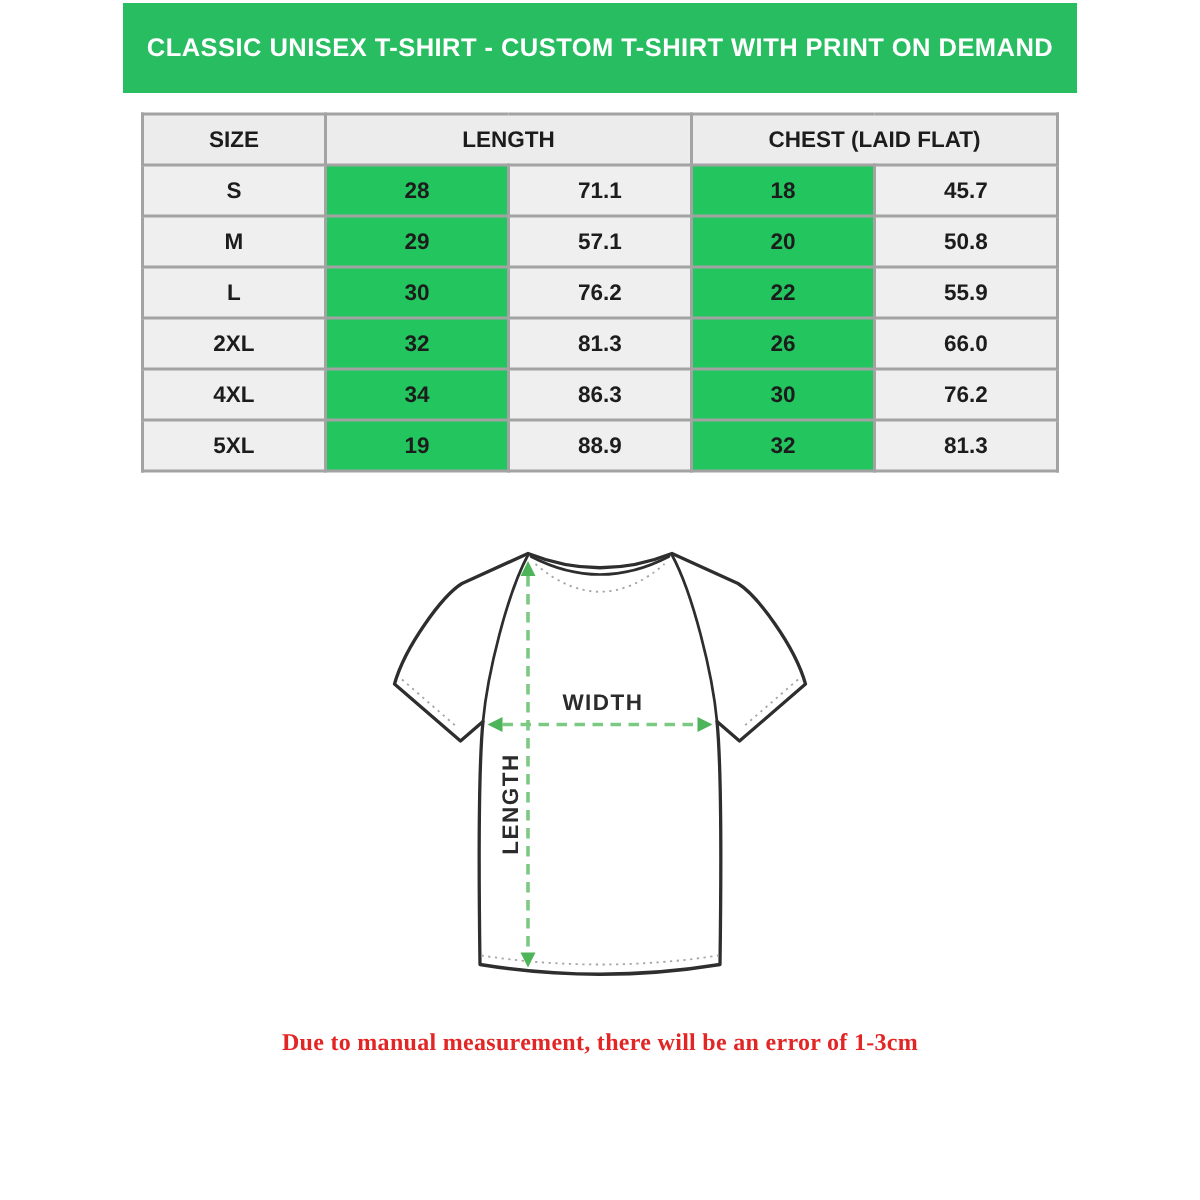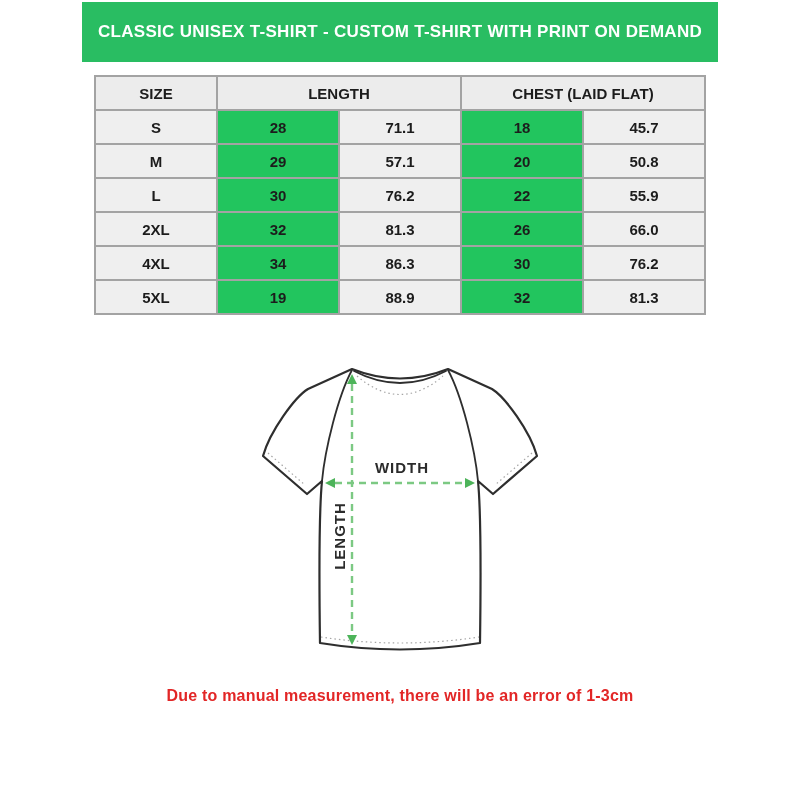--- a/index.html
+++ b/index.html
@@ -96,20 +96,21 @@
     letter-spacing: 1px;
   }
   
   .note {
     margin: 14px auto 0;
     text-align: center;
     color: #e22626;
     font-size: 16px;
     font-weight: bold;
     letter-spacing: 0.2px;
+    font-family: Liberation Serif, serif;
   }
 </style>
 </head>
 <body>
 
 <div class="page">
 
   <header class="banner">
     <h1 class="banner-title">CLASSIC UNISEX T-SHIRT - CUSTOM T-SHIRT WITH PRINT ON DEMAND</h1>
   </header>

